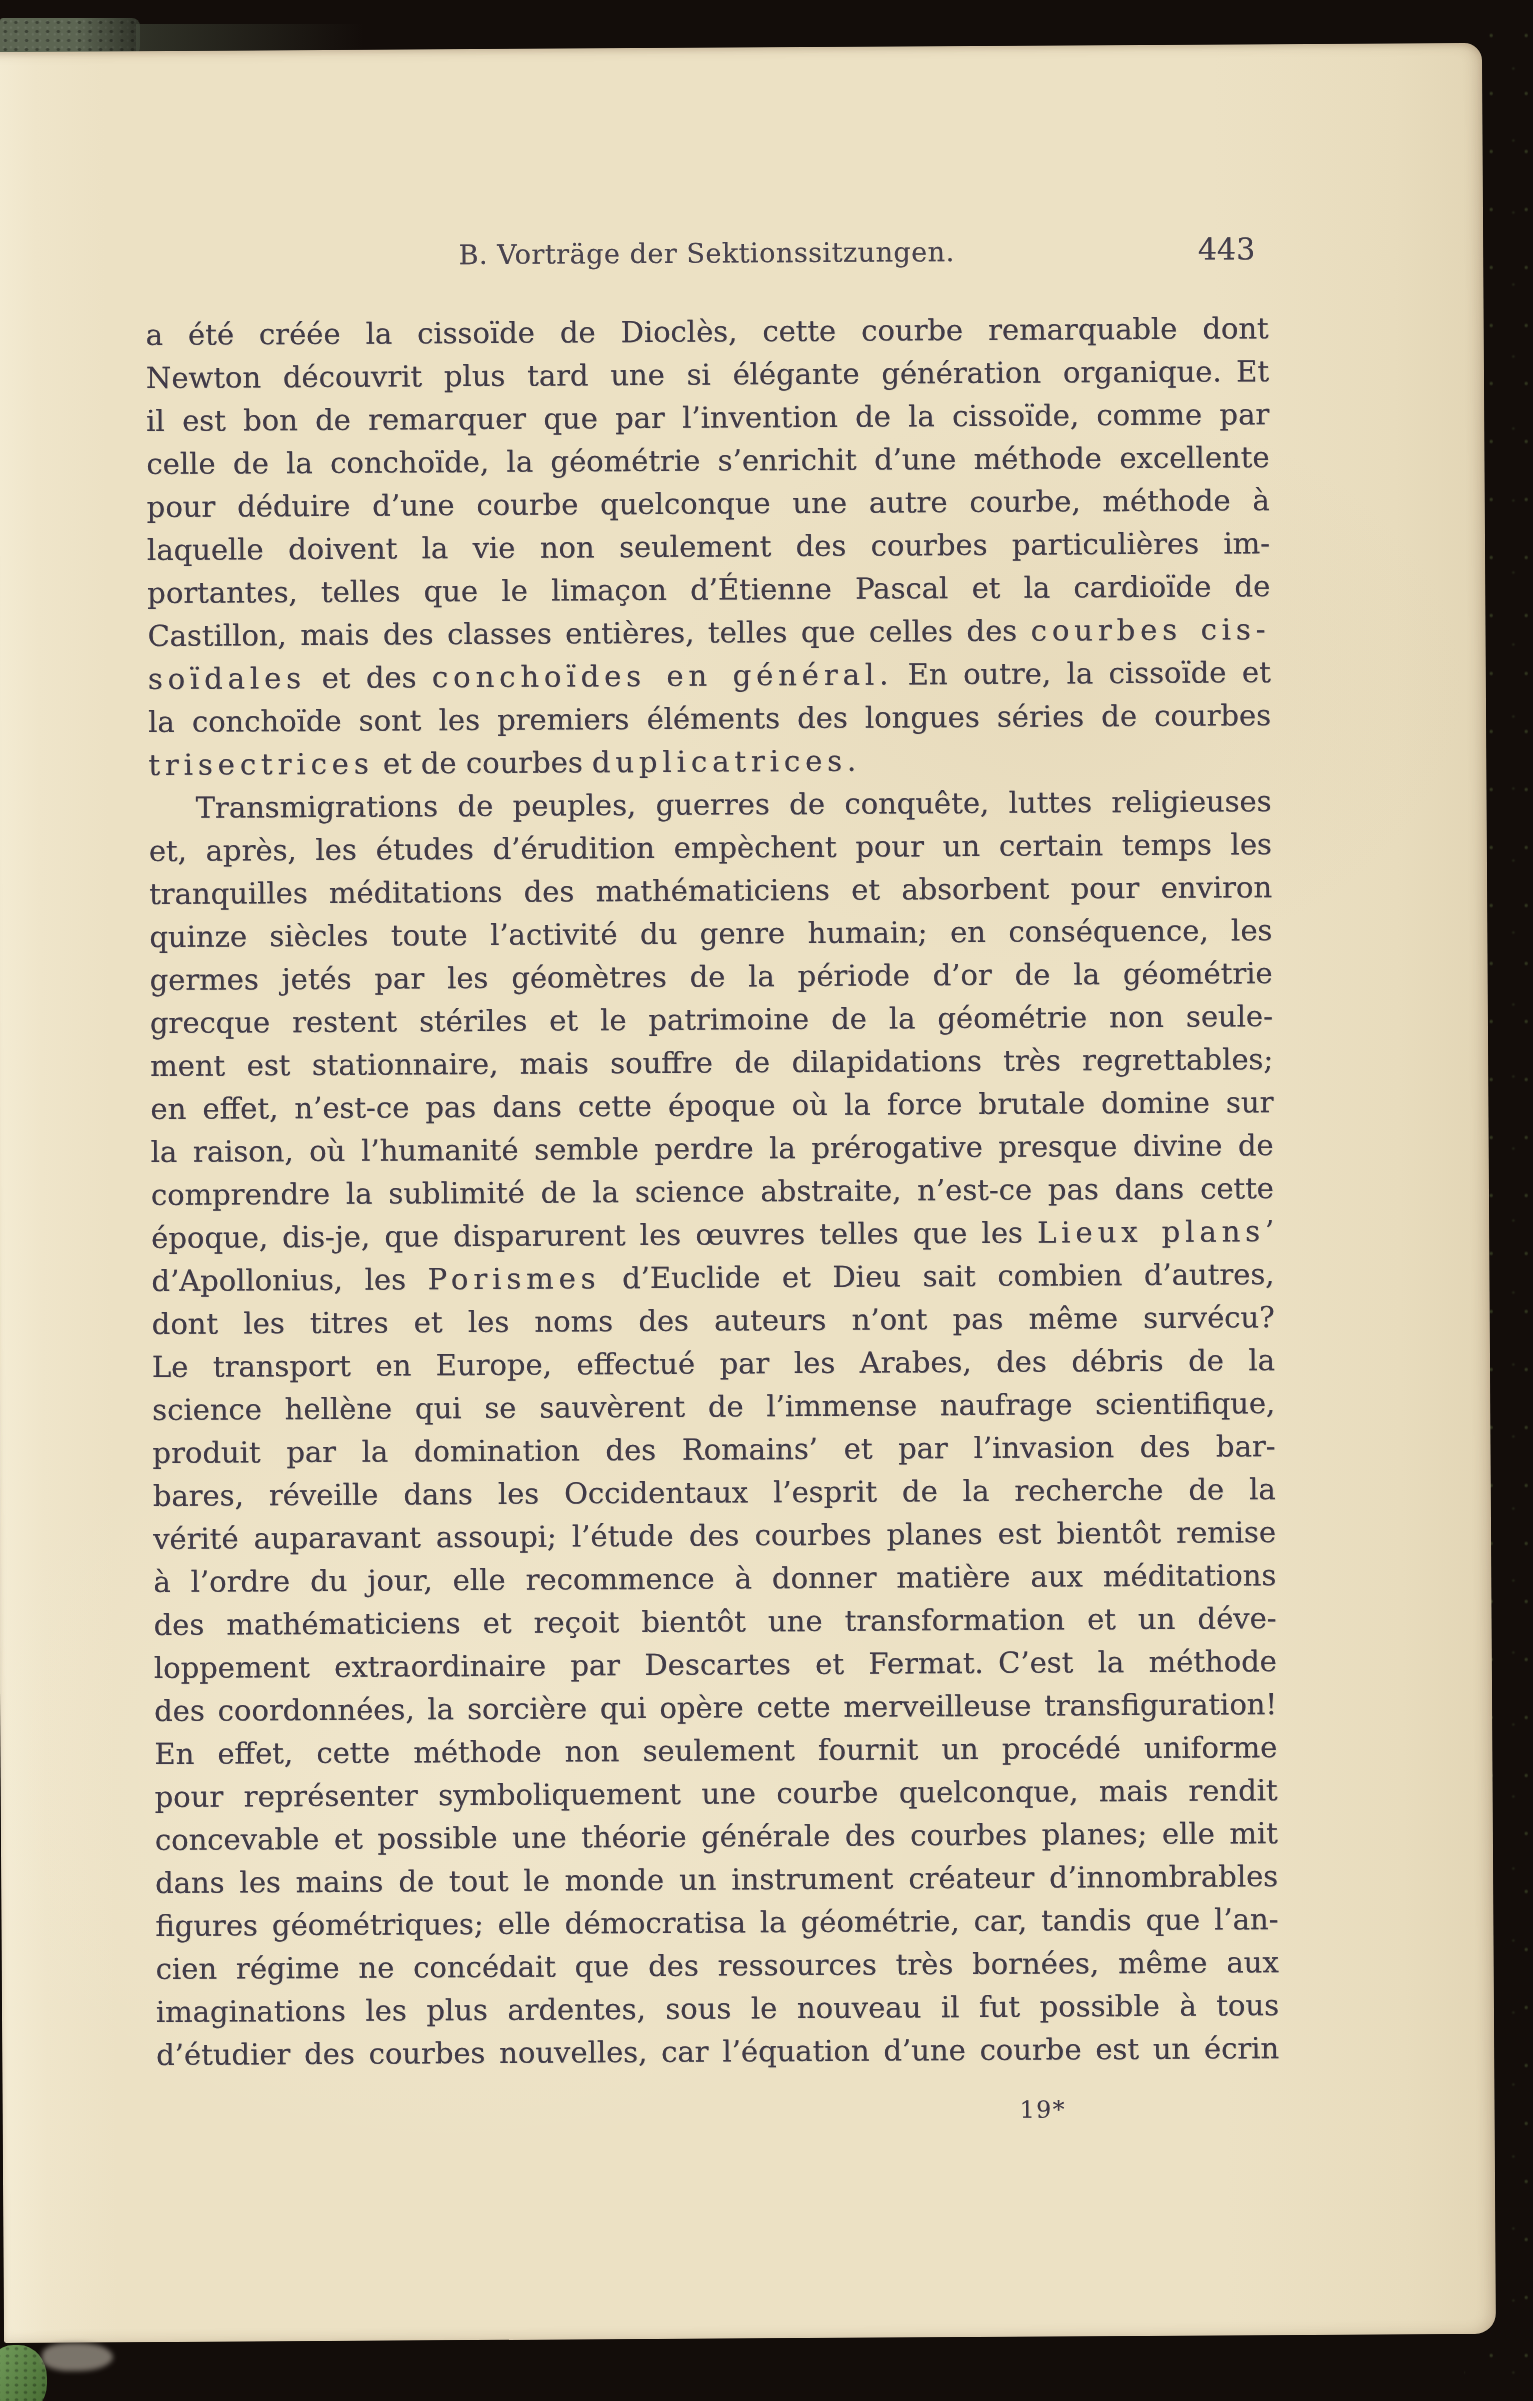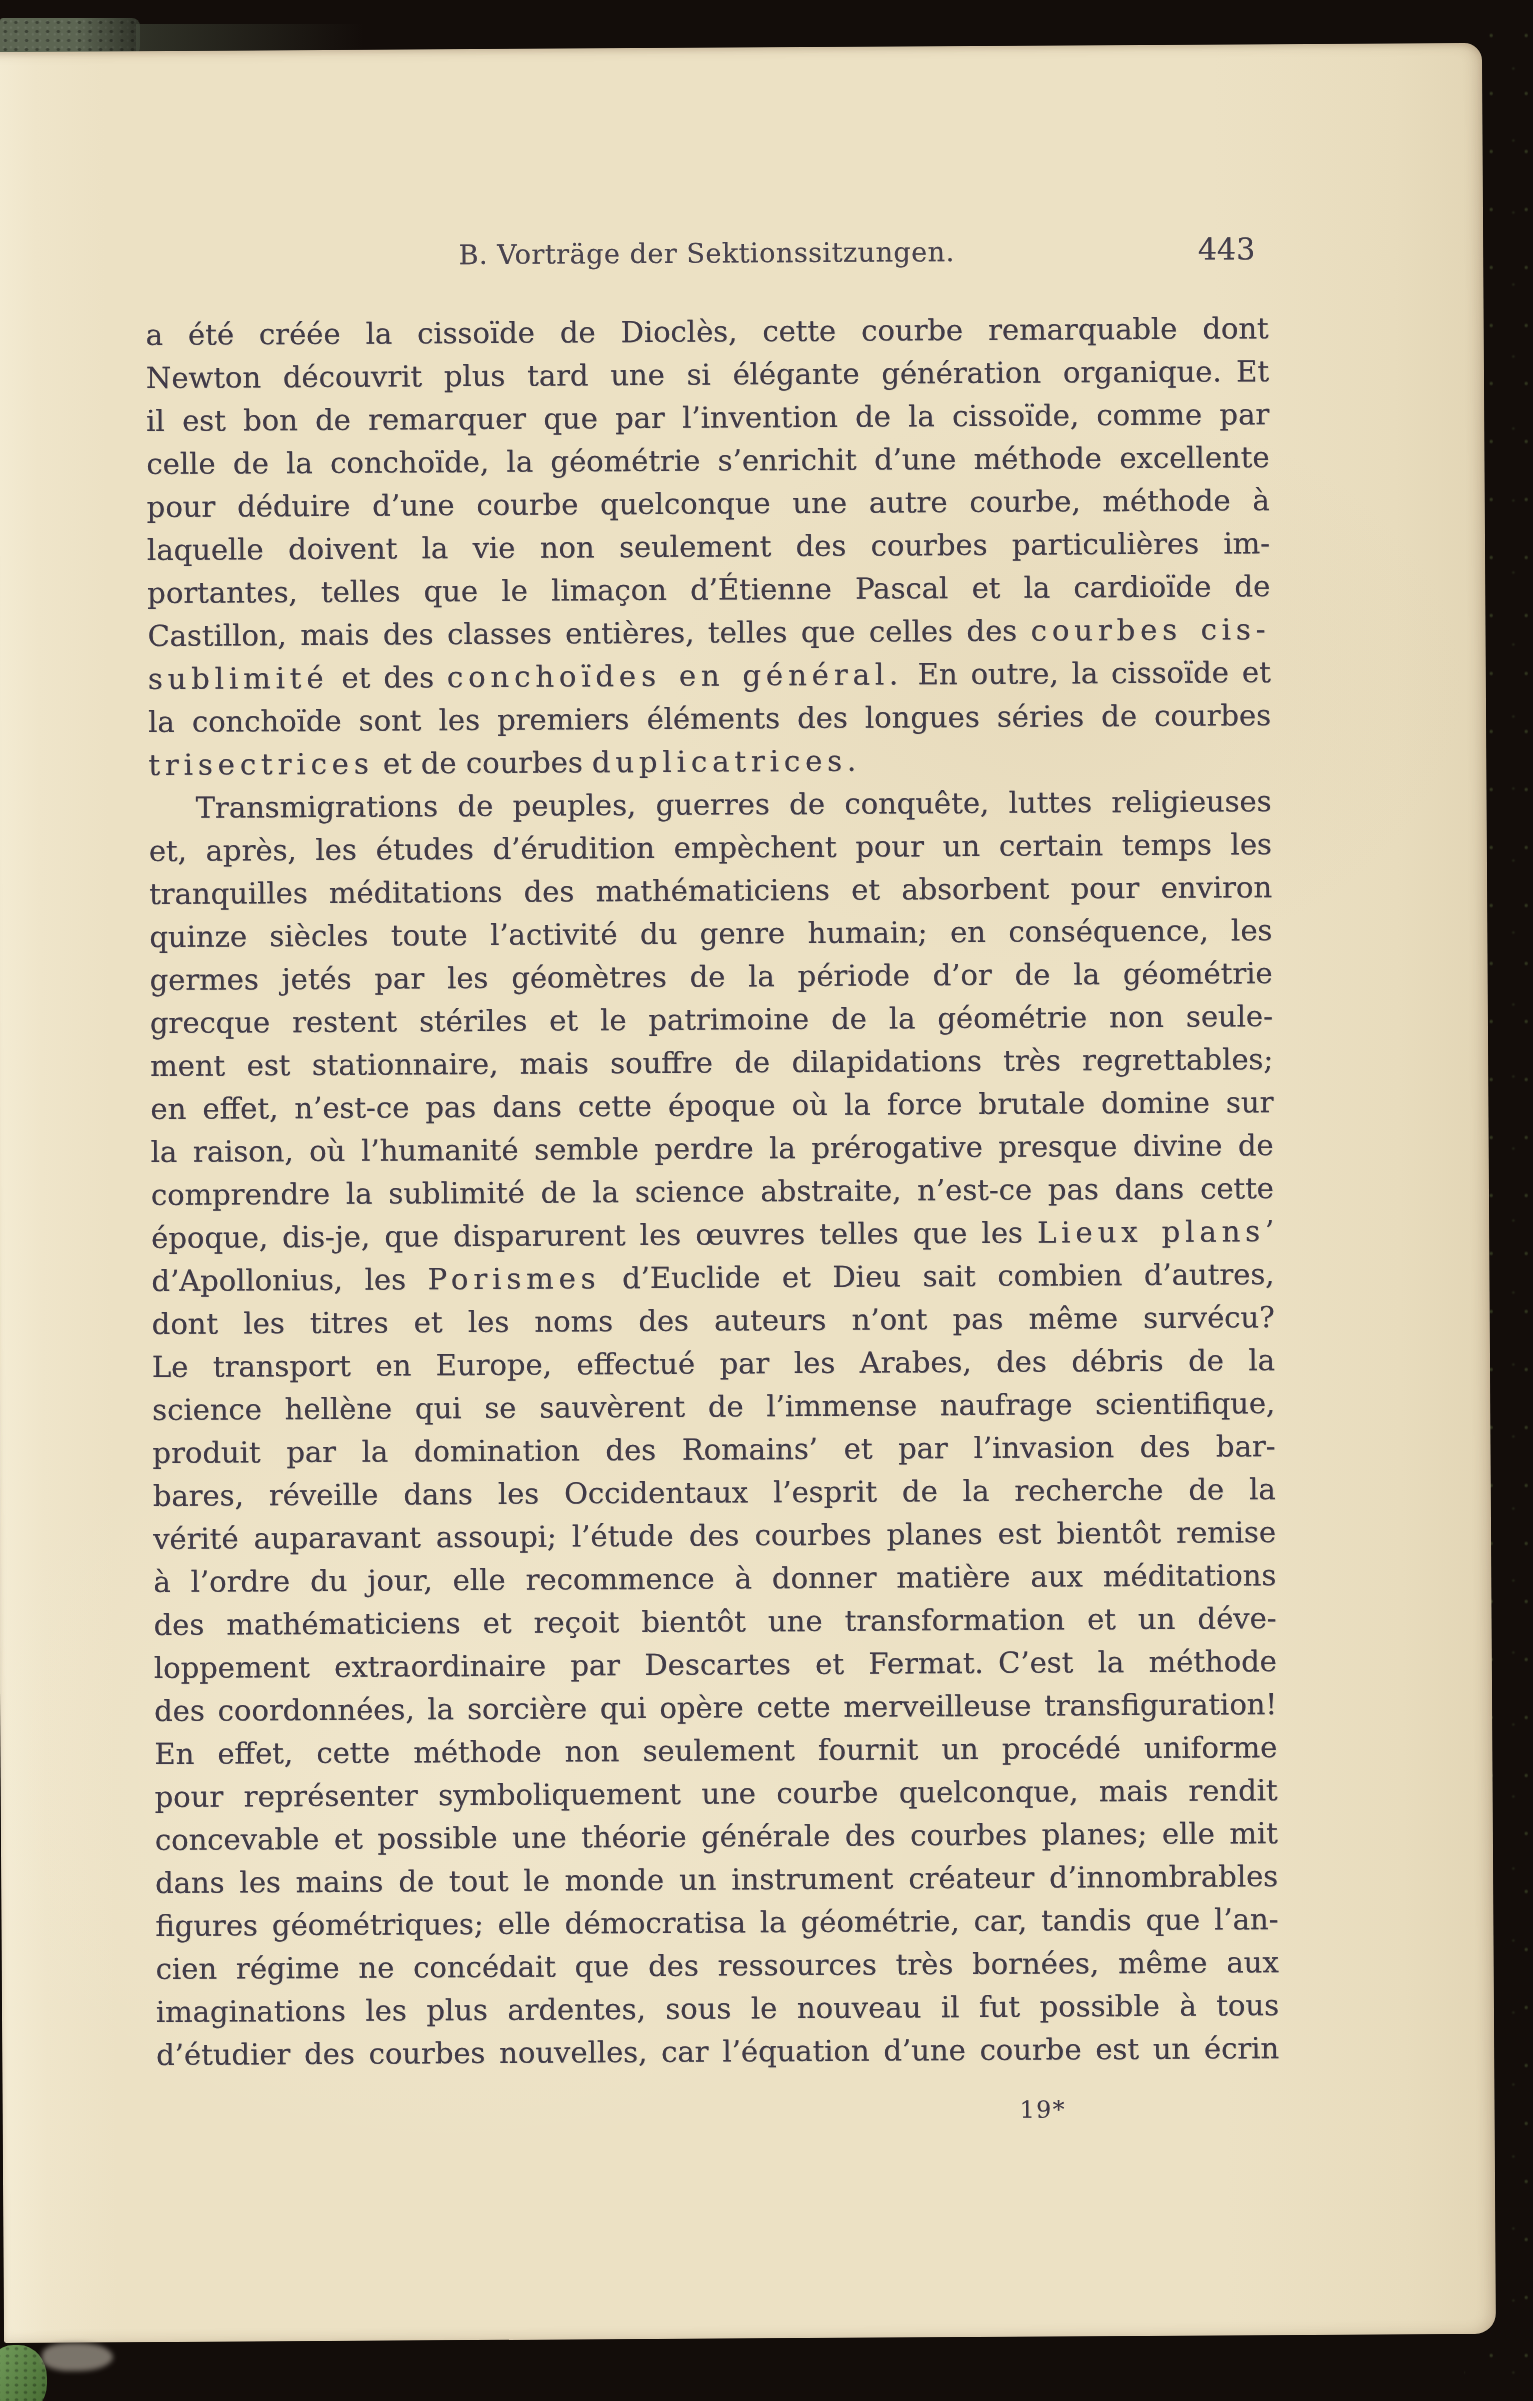--- a/index.html
+++ b/index.html
@@ -114,21 +114,21 @@
     </div>
     <div class="text-block">
         <div class="line"><span>a été créée la cissoïde de Dioclès, cette courbe remarquable dont</span></div>
         <div class="line"><span>Newton découvrit plus tard une si élégante génération organique. Et</span></div>
         <div class="line"><span>il est bon de remarquer que par l’invention de la cissoïde, comme par</span></div>
         <div class="line"><span>celle de la conchoïde, la géométrie s’enrichit d’une méthode excellente</span></div>
         <div class="line"><span>pour déduire d’une courbe quelconque une autre courbe, méthode à</span></div>
         <div class="line"><span>laquelle doivent la vie non seulement des courbes particulières im-</span></div>
         <div class="line"><span>portantes, telles que le limaçon d’Étienne Pascal et la cardioïde de</span></div>
         <div class="line"><span>Castillon, mais des classes entières, telles que celles des </span><span class="sp">courbes cis-</span></div>
-        <div class="line"><span class="sp">sublimité</span><span> et des </span><span class="sp">conchoïdes en général.</span><span> En outre, la cissoïde et</span></div>
+        <div class="line"><span class="sp">soïdales</span><span> et des </span><span class="sp">conchoïdes en général.</span><span> En outre, la cissoïde et</span></div>
         <div class="line"><span>la conchoïde sont les premiers éléments des longues séries de courbes</span></div>
         <div class="line para-end"><span class="sp">trisectrices</span><span> et de courbes </span><span class="sp">duplicatrices.</span></div>
         <div class="line indent"><span>Transmigrations de peuples, guerres de conquête, luttes religieuses</span></div>
         <div class="line"><span>et, après, les études d’érudition empèchent pour un certain temps les</span></div>
         <div class="line"><span>tranquilles méditations des mathématiciens et absorbent pour environ</span></div>
         <div class="line"><span>quinze siècles toute l’activité du genre humain; en conséquence, les</span></div>
         <div class="line"><span>germes jetés par les géomètres de la période d’or de la géométrie</span></div>
         <div class="line"><span>grecque restent stériles et le patrimoine de la géométrie non seule-</span></div>
         <div class="line"><span>ment est stationnaire, mais souffre de dilapidations très regrettables;</span></div>
         <div class="line"><span>en effet, n’est-ce pas dans cette époque où la force brutale domine sur</span></div>

